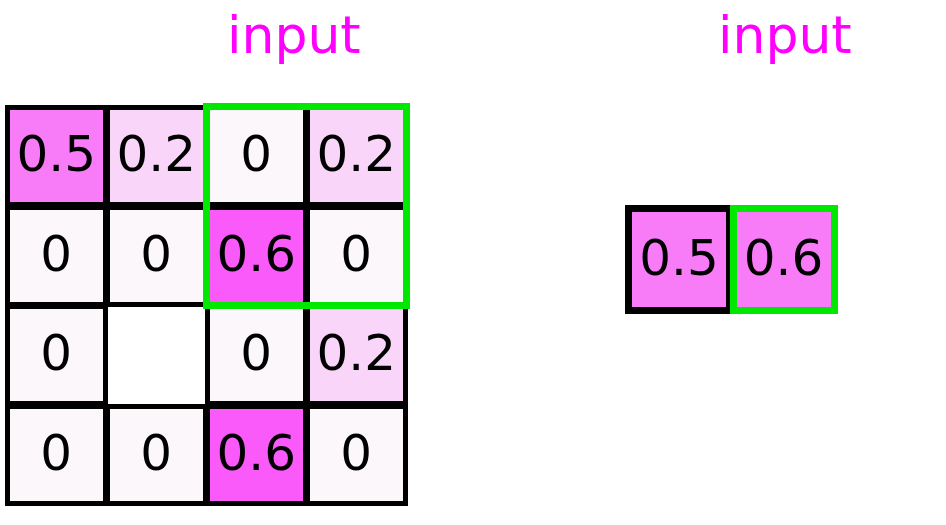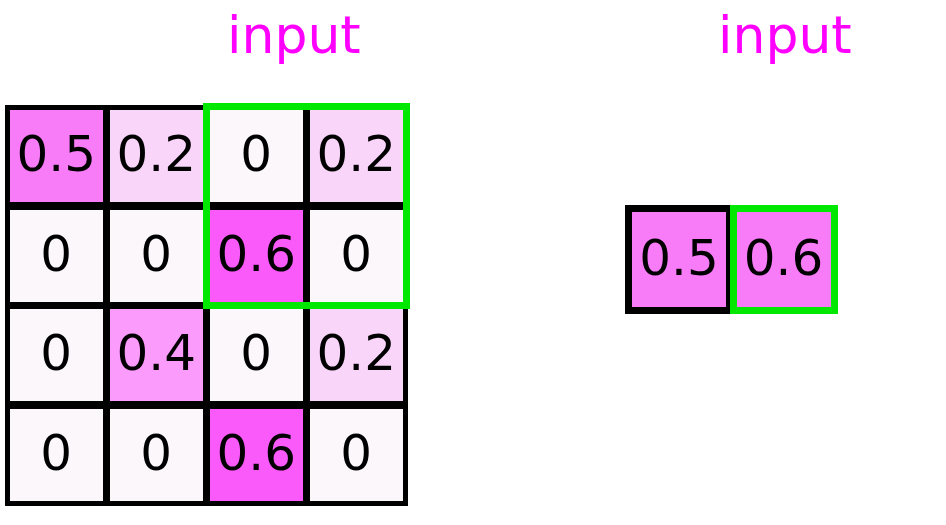--- a/index.html
+++ b/index.html
@@ -116,23 +116,20 @@
     </div>
     <div class="cell" style="left: 200px; top: 99.5px; width: 102.5px; height: 102px; background: rgb(250, 90, 250);">
       <span class="val">0.6</span>
     </div>
     <div class="cell" style="left: 300px; top: 99.5px; width: 102.5px; height: 102px; background: rgb(251, 247, 251);">
       <span class="val">0</span>
     </div>
     <div class="cell" style="left: 0px; top: 199px; width: 102.5px; height: 102px; background: rgb(251, 247, 251);">
       <span class="val">0</span>
     </div>
-    <div class="cell" style="left: 100px; top: 199px; width: 102.5px; height: 102px; background: rgb(251, 155, 251);">
-      <span class="val">0.4</span>
-    </div>
     <div class="cell" style="left: 200px; top: 199px; width: 102.5px; height: 102px; background: rgb(251, 247, 251);">
       <span class="val">0</span>
     </div>
     <div class="cell" style="left: 300px; top: 199px; width: 102.5px; height: 102px; background: rgb(249, 214, 249);">
       <span class="val">0.2</span>
     </div>
     <div class="cell" style="left: 0px; top: 298.5px; width: 102.5px; height: 102px; background: rgb(251, 247, 251);">
       <span class="val">0</span>
     </div>
     <div class="cell" style="left: 100px; top: 298.5px; width: 102.5px; height: 102px; background: rgb(251, 247, 251);">

